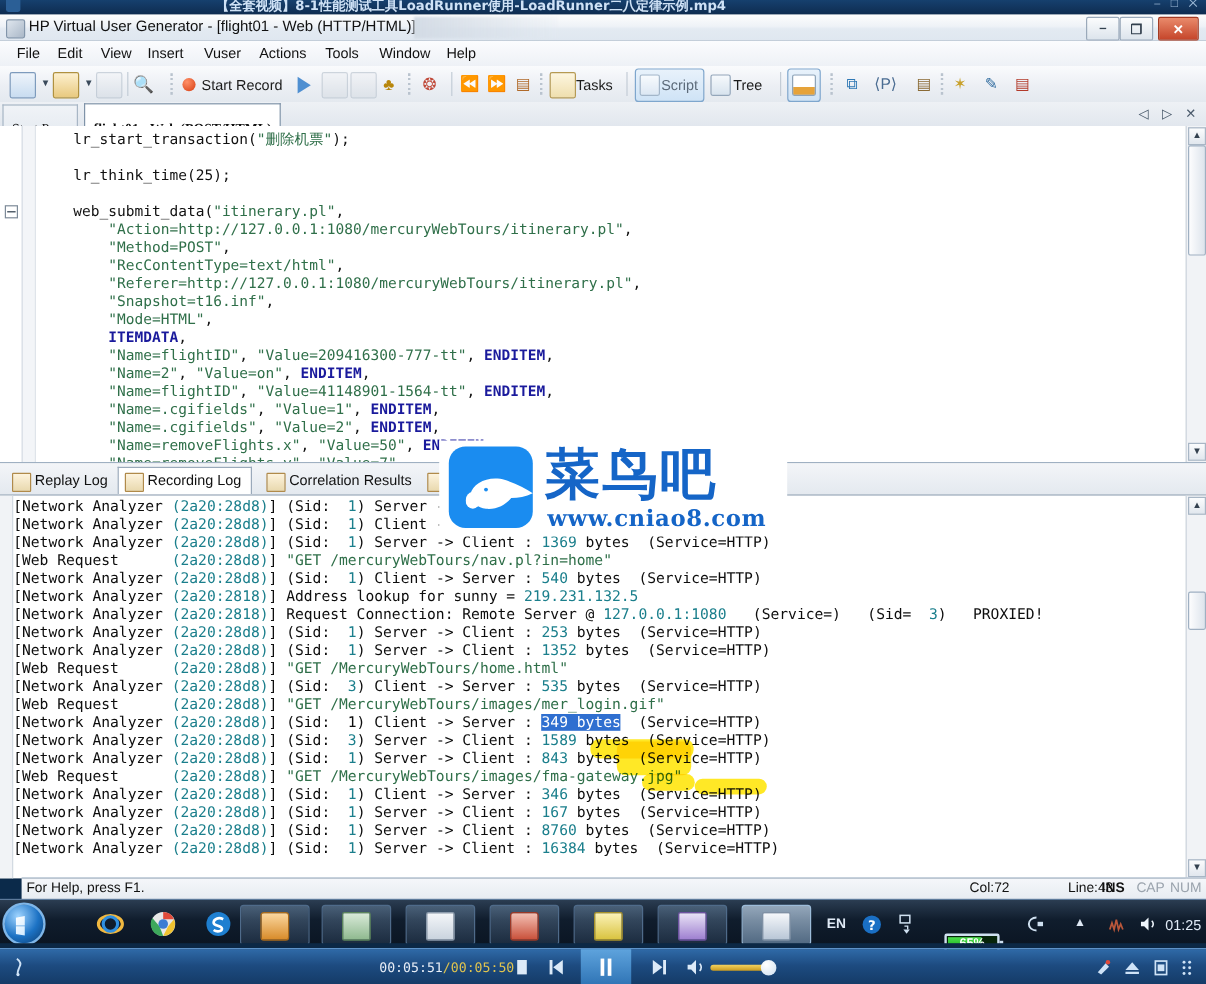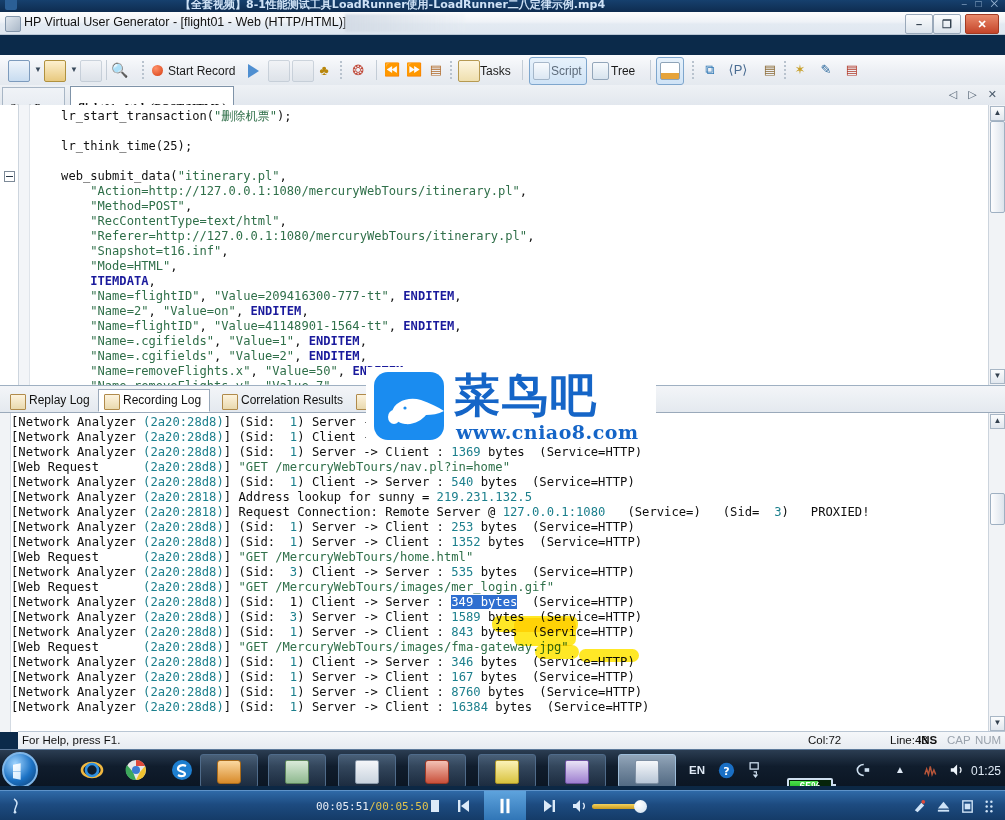--- a/index.html
+++ b/index.html
@@ -219,20 +219,31 @@
         <div class="g">–</div>
       </div>
     <div class="wb max">
         <div class="g">❐</div>
       </div>
     <div class="wb close">
         <div class="g">✕</div>
       </div>
   </div>
 
+  <div class="menubar">
+    <div class="mi" style="left:6px">File</div>
+    <div class="mi" style="left:40px">Edit</div>
+    <div class="mi" style="left:76px">View</div>
+    <div class="mi" style="left:115px">Insert</div>
+    <div class="mi" style="left:162px">Vuser</div>
+    <div class="mi" style="left:208px">Actions</div>
+    <div class="mi" style="left:263px">Tools</div>
+    <div class="mi" style="left:308px">Window</div>
+    <div class="mi" style="left:364px">Help</div>
+  </div>
 
   <div class="toolbar">
     <div class="tb-ico" style="left:8px;background:linear-gradient(180deg,#eef4fb,#c8dcf0);border:1px solid #7d9bbd;"></div>
     <div class="glyph" style="left:28px;font-size:8px;color:#3a4a5b;">▼</div>
     <div class="tb-ico" style="left:44px;background:linear-gradient(180deg,#fdf0cf,#e8c97f);border:1px solid #b0913f;"></div>
     <div class="glyph" style="left:64px;font-size:8px;color:#3a4a5b;">▼</div>
     <div class="tb-ico" style="left:80px;background:linear-gradient(180deg,#f2f4f7,#d5dce4);border:1px solid #a9b6c4;opacity:.55"></div>
     <div class="sep" style="left:106px"></div>
     <div class="glyph" style="left:110px;color:#4a6c92;font-size:14px;">🔍</div>
     <div class="dotsep" style="left:142px"></div>

